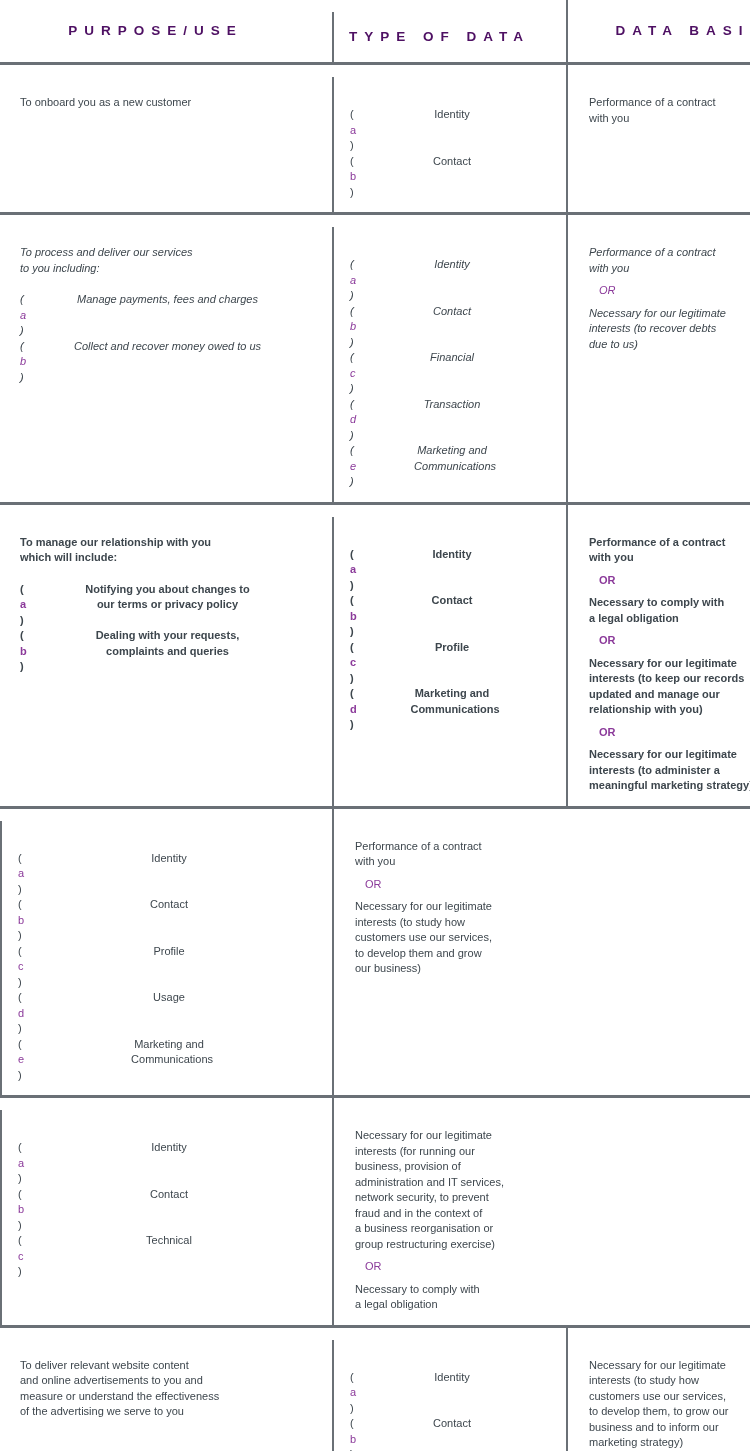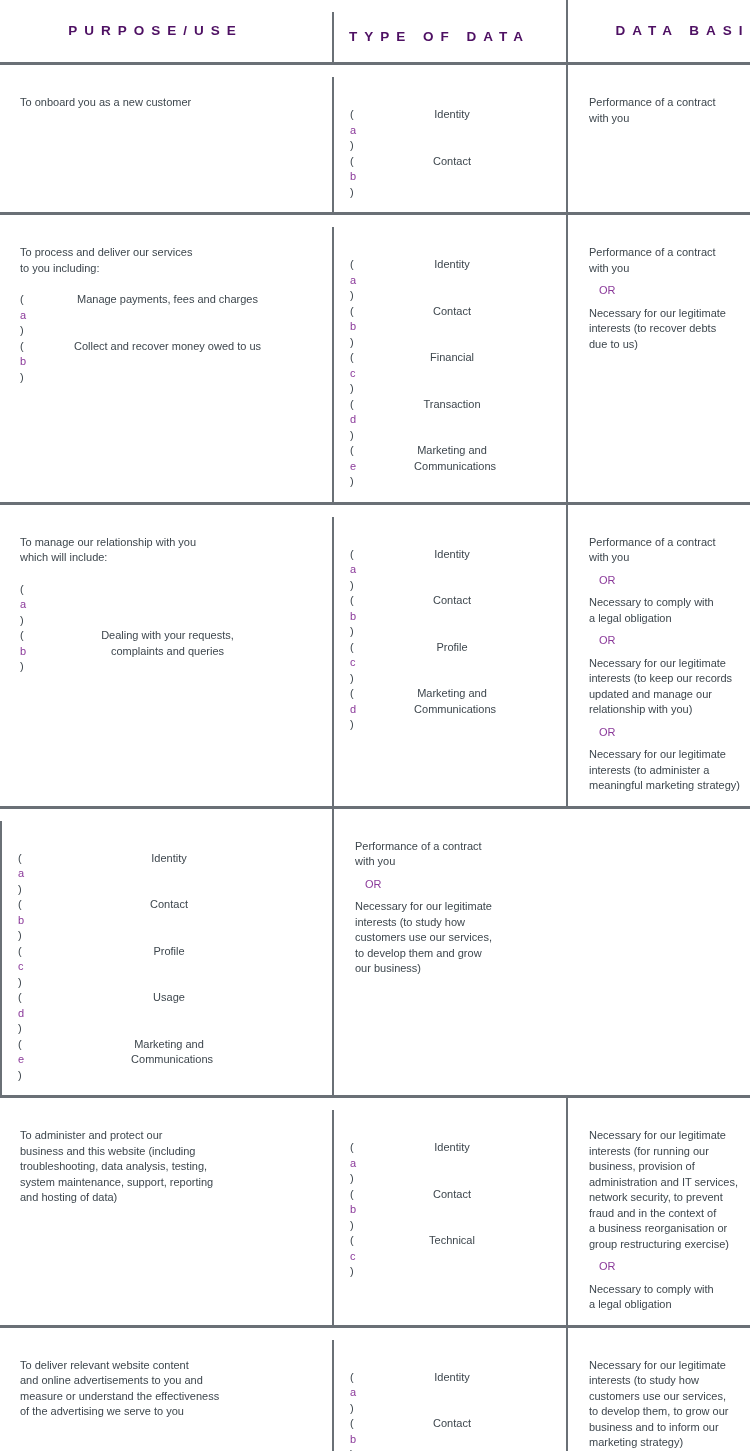--- a/index.html
+++ b/index.html
@@ -66,21 +66,21 @@
         <div class="li">
           <div class="lt">(<div class="lp">b</div>)</div>
           <div class="tx">Contact</div>
         </div>
       </div>
       <div class="cell c3">
         <div class="par legal-par">Performance of a contract
 with you</div>
       </div>
     </div>
-    <div class="trow" style="min-height: 132px;">
+    <div class="trow" style="min-height: 132px; font-style: italic;">
       <div class="cell c1">
         <div class="par">To process and deliver our services
 to you including:</div>
         <div class="list">
           <div class="li">
             <div class="lt">(<div class="lp">a</div>)</div>
             <div class="tx">Manage payments, fees and charges</div>
           </div>
           <div class="li">
             <div class="lt">(<div class="lp">b</div>)</div>
@@ -113,27 +113,29 @@
       </div>
       <div class="cell c3">
         <div class="par legal-par">Performance of a contract
 with you</div>
         <div class="or">OR</div>
         <div class="par legal-par">Necessary for our legitimate
 interests (to recover debts
 due to us)</div>
       </div>
     </div>
-    <div class="trow" style="min-height: 272px;">
+    <div class="trow" style="min-height: 272px; font-weight: bold;">
       <div class="cell c1">
         <div class="par">To manage our relationship with you
 which will include:</div>
         <div class="list">
           <div class="li">
             <div class="lt">(<div class="lp">a</div>)</div>
+            <div class="tx">Notifying you about changes to
+our terms or privacy policy</div>
           </div>
           <div class="li">
             <div class="lt">(<div class="lp">b</div>)</div>
             <div class="tx">Dealing with your requests,
 complaints and queries</div>
           </div>
         </div>
       </div>
       <div class="cell c2">
         <div class="li">
@@ -200,27 +202,20 @@
 with you</div>
         <div class="or">OR</div>
         <div class="par legal-par">Necessary for our legitimate
 interests (to study how
 customers use our services,
 to develop them and grow
 our business)</div>
       </div>
     </div>
     <div class="trow" style="min-height: 204px;">
-      <div class="cell c1">
-        <div class="par">To administer and protect our
-business and this website (including
-troubleshooting, data analysis, testing,
-system maintenance, support, reporting
-and hosting of data)</div>
-      </div>
       <div class="cell c2">
         <div class="li">
           <div class="lt">(<div class="lp">a</div>)</div>
           <div class="tx">Identity</div>
         </div>
         <div class="li">
           <div class="lt">(<div class="lp">b</div>)</div>
           <div class="tx">Contact</div>
         </div>
         <div class="li">

